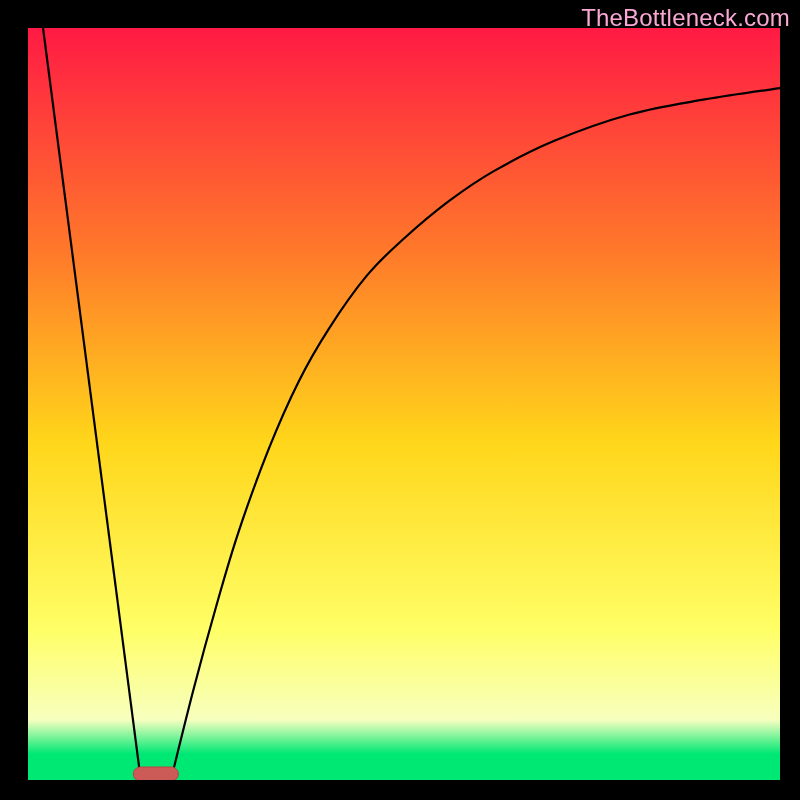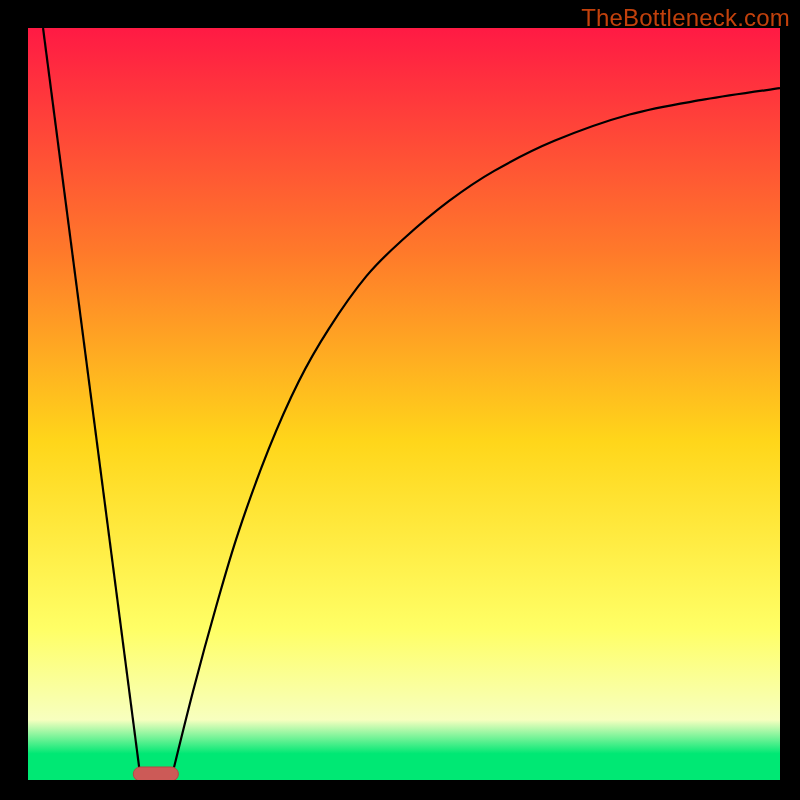--- a/index.html
+++ b/index.html
@@ -16,21 +16,21 @@
     left: 0;
     top: 0;
     width: 800px;
     height: 800px;
     background: #000;
   }
   .watermark {
     position: absolute;
     top: 4px;
     right: 10px;
-    color: #c2410c;
+    color: #f9a8d4;
     font-size: 24px;
     font-weight: 400;
     letter-spacing: 0.2px;
     z-index: 50;
   }
   .plot {
     position: absolute;
     left: 28px;
     top: 28px;
     width: 752px;

